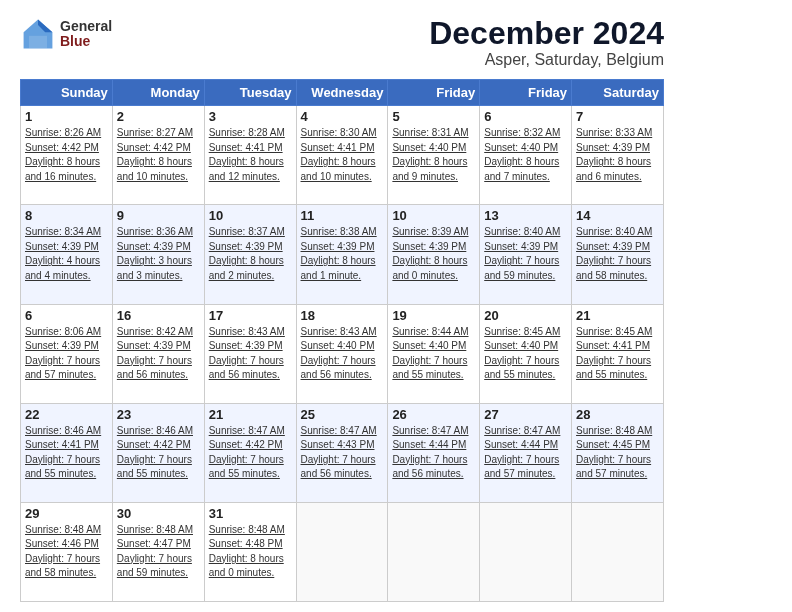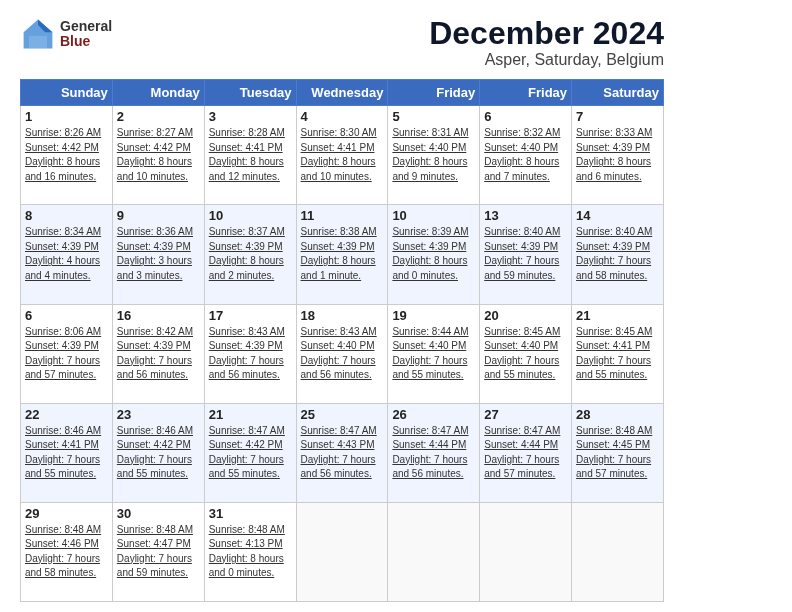--- a/index.html
+++ b/index.html
@@ -388,21 +388,21 @@
         <div class="day-info">
           <span>Sunrise: 8:48 AM</span><br>
           <span>Sunset: 4:47 PM</span><br>
           <span>Daylight: 7 hours and 59 minutes.</span>
         </div>
       </td>
           <td>
         <span class="day-num">31</span>
         <div class="day-info">
           <span>Sunrise: 8:48 AM</span><br>
-          <span>Sunset: 4:13 PM</span><br>
+          <span>Sunset: 4:48 PM</span><br>
           <span>Daylight: 8 hours and 0 minutes.</span>
         </div>
       </td>
           <td class="empty-cell"></td>
           <td class="empty-cell"></td>
           <td class="empty-cell"></td>
           <td class="empty-cell"></td>
         </tr>
       </tbody>
   </table>

